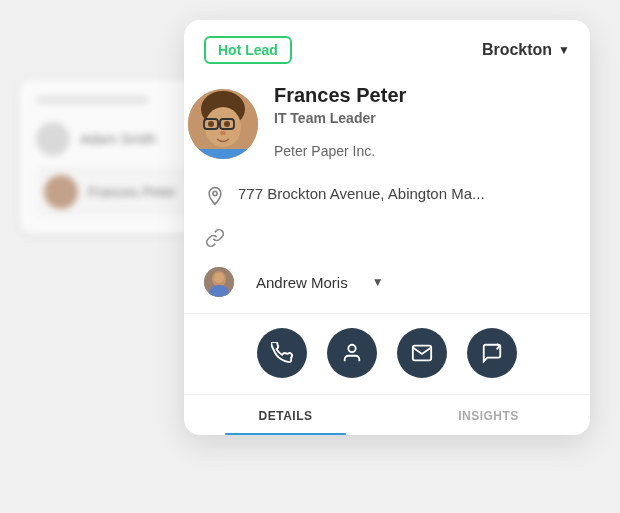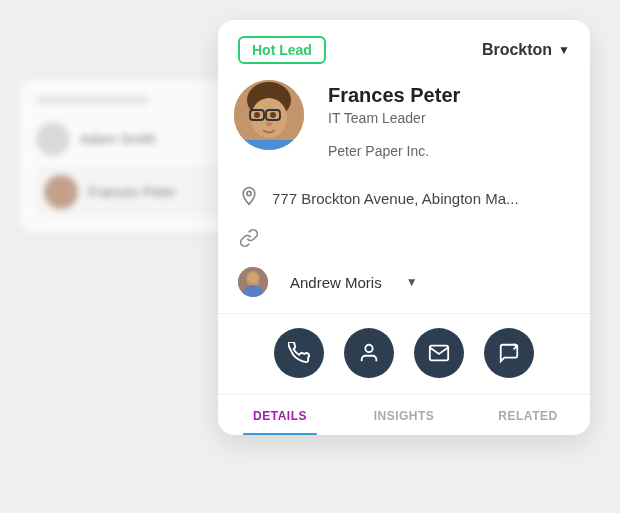--- a/index.html
+++ b/index.html
@@ -52,21 +52,21 @@
       background: #e0e0e0;
       border-radius: 4px;
       margin-bottom: 8px;
     }
 
     
     .main-card {
       position: absolute;
       right: 30px;
       top: 20px;
-      width: 372px;
+      width: 406px;
       background: #fff;
       border-radius: 16px;
       box-shadow: 0 8px 30px rgba(0,0,0,0.12);
       overflow: hidden;
     }
 
     
     .card-header {
       display: flex;
       align-items: center;
@@ -95,23 +95,23 @@
       border: none;
     }
     .actions-arrow {
       font-size: 12px;
       color: #333;
     }
 
     
     .profile-section {
       display: flex;
-      align-items: flex-start;
-      gap: 24px;
-      padding: 4px 16px 16px;
+      align-items: flex-end;
+      gap: 16px;
+      padding: 4px 4px 16px;
     }
 
     .profile-avatar {
       width: 70px;
       height: 70px;
       border-radius: 50%;
       overflow: hidden;
       flex-shrink: 0;
       background: #c0a080;
       position: relative;
@@ -128,30 +128,31 @@
     .profile-name {
       font-size: 20px;
       font-weight: 700;
       color: #222;
       margin-bottom: 3px;
     }
     .profile-role {
       font-size: 14px;
       color: #666;
       margin-bottom: 17px;
+      font-weight: bold;
     }
     .profile-company {
       font-size: 14px;
       color: #666;
     }
 
     
     .info-row {
       display: flex;
-      align-items: flex-end;
+      align-items: flex-start;
       gap: 12px;
       padding: 10px 20px;
     }
     .info-icon {
       width: 22px;
       height: 22px;
       display: flex;
       align-items: center;
       justify-content: center;
       color: #888;
@@ -221,21 +222,21 @@
       text-align: center;
       padding: 14px 0 12px;
       font-size: 12px;
       font-weight: 600;
       color: #aaa;
       letter-spacing: 0.5px;
       cursor: pointer;
       position: relative;
     }
     .tab-item.active {
-      color: #a21caf;
+      color: #404040;
     }
     .tab-item.active::after {
       content: '';
       position: absolute;
       bottom: 0;
       left: 20%;
       width: 60%;
       height: 2px;
       background: #3498db;
       border-radius: 2px;
@@ -358,16 +359,15 @@
       <svg width="22" height="22" viewBox="0 0 24 24" fill="none" stroke="white" stroke-width="2">
         <path d="M21 15a2 2 0 01-2 2H7l-4 4V5a2 2 0 012-2h14a2 2 0 012 2z"></path>
         <polyline points="17,8 20,5 17,2"></polyline>
       </svg>
     </div>
   </div>
 
   <div class="tab-row">
     <div class="tab-item active">DETAILS</div>
     <div class="tab-item">INSIGHTS</div>
-    <div class="tab-item">RELATED</div>
   </div>
 
 </div>
 
 </body></html>

